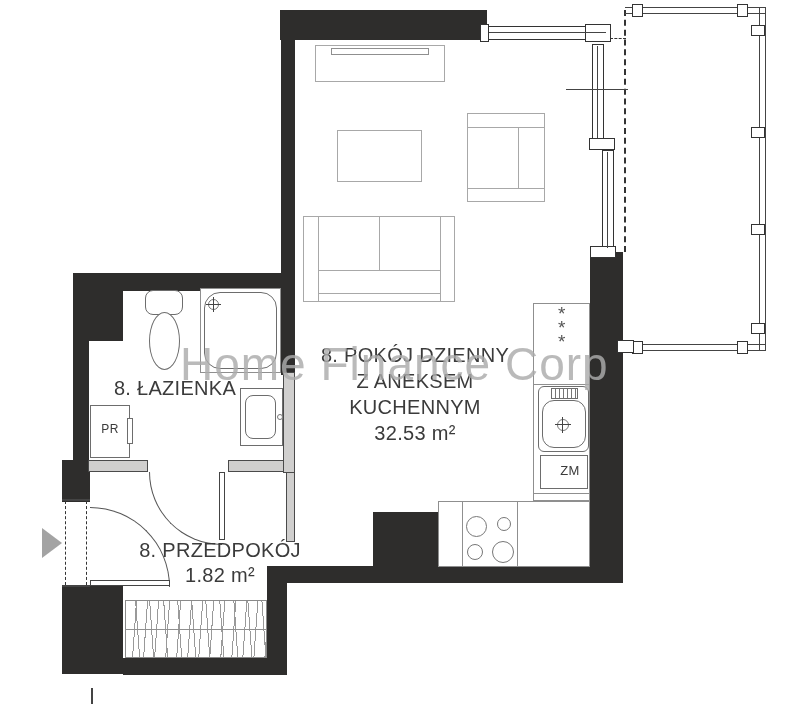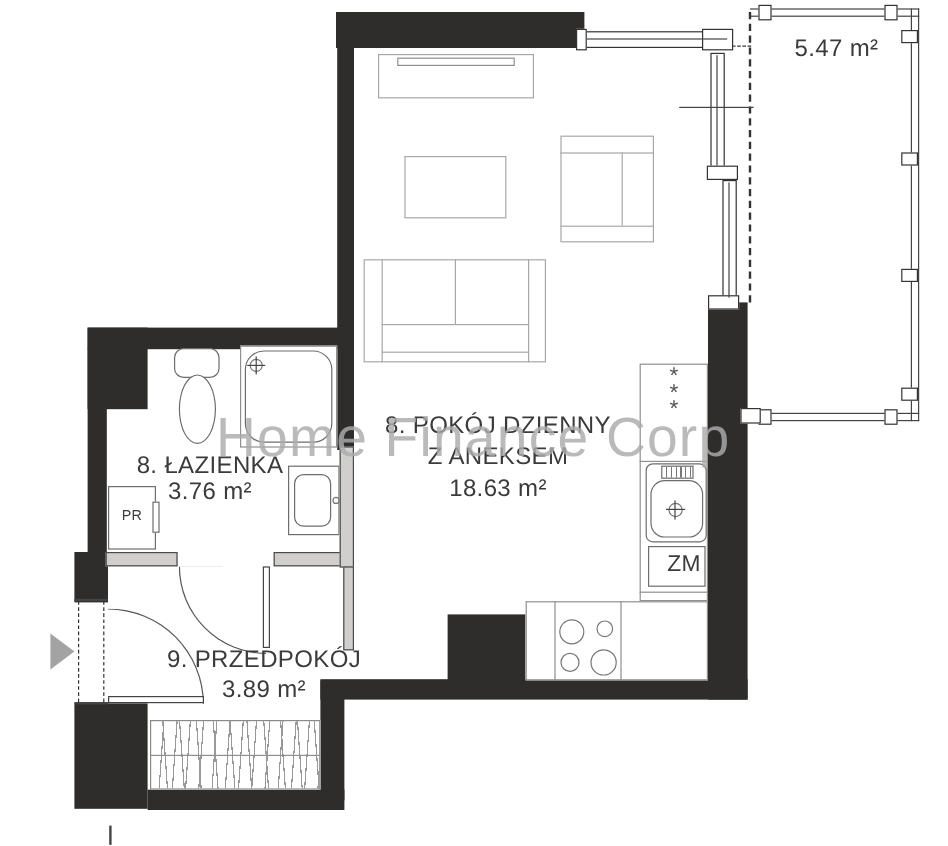--- a/index.html
+++ b/index.html
@@ -79,21 +79,21 @@
   <span style="position:absolute;left:558px;top:303px;z-index:5;font-size:19px;color:#555">*</span>
   <span style="position:absolute;left:558px;top:317px;z-index:5;font-size:19px;color:#555">*</span>
   <span style="position:absolute;left:558px;top:331px;z-index:5;font-size:19px;color:#555">*</span>
   <div class="fx2" style="left:538px;top:386px;width:51px;height:66px;border-radius:6px"></div>
   <div class="fx2" style="left:551px;top:388px;width:27px;height:11px;background:repeating-linear-gradient(90deg,#fff 0 3px,#777 3px 4px)"></div>
   <div class="fx2" style="left:542px;top:400px;width:44px;height:48px;border-radius:12px"></div>
   <div class="circ" style="left:557px;top:419px;width:12px;height:12px"></div>
   <div class="lnd" style="left:555px;top:424px;width:16px;height:1px"></div>
   <div class="lnd" style="left:562px;top:417px;width:1px;height:16px"></div>
   <div class="fx2" style="left:540px;top:455px;width:48px;height:34px;border-width:1.5px;z-index:5"></div>
-  <div class="lab" style="left:540px;top:461px;width:60px;font-size:19px;line-height:20px">ZM</div>
+  <div class="lab" style="left:540px;top:461px;width:60px;font-size:13px;line-height:20px">ZM</div>
   <div class="fx" style="left:438px;top:501px;width:152px;height:66px"></div>
   <div class="ln" style="left:462px;top:501px;width:1px;height:66px"></div>
   <div class="ln" style="left:517px;top:501px;width:1px;height:66px"></div>
   <div class="circ" style="left:466px;top:516px;width:21px;height:21px"></div>
   <div class="circ" style="left:497px;top:517px;width:14px;height:14px"></div>
   <div class="circ" style="left:467px;top:544px;width:16px;height:16px"></div>
   <div class="circ" style="left:492px;top:541px;width:22px;height:22px"></div>
 
   <div class="fx2" style="left:145px;top:290px;width:38px;height:25px;border-radius:8px"></div>
   <div class="fx2" style="left:149px;top:312px;width:31px;height:58px;border-radius:50%"></div>
@@ -133,31 +133,30 @@
   <div class="ln" style="left:467px;top:188px;width:78px;height:1px;background:#a8a8a8"></div>
   <div class="ln" style="left:518px;top:127px;width:1px;height:61px;background:#a8a8a8"></div>
   <div class="fx" style="left:303px;top:216px;width:152px;height:86px;border-color:#a8a8a8"></div>
   <div class="ln" style="left:318px;top:216px;width:1px;height:86px;background:#a8a8a8"></div>
   <div class="ln" style="left:440px;top:216px;width:1px;height:86px;background:#a8a8a8"></div>
   <div class="ln" style="left:318px;top:270px;width:122px;height:1px;background:#a8a8a8"></div>
   <div class="ln" style="left:318px;top:293px;width:122px;height:1px;background:#a8a8a8"></div>
   <div class="ln" style="left:379px;top:216px;width:1px;height:54px;background:#a8a8a8"></div>
 
   <div class="lab" style="left:120px;top:538px;width:200px">
-    <div>9. PRZEDPOKÓJ</div>
-    <div>3.89 m²</div>
+    <div>8. PRZEDPOKÓJ</div>
+    <div>1.82 m²</div>
   </div>
   <div class="lab" style="left:95px;top:377px;width:160px;line-height:22px">
     <div>8. ŁAZIENKA</div>
-    <div>3.76 m²</div>
   </div>
   <div class="lab" style="left:315px;top:342px;width:200px;line-height:26px">
     <div>8. POKÓJ DZIENNY</div>
     <div>Z ANEKSEM</div>
-    <div>18.63 m²</div>
+    <div>KUCHENNYM</div>
+    <div>32.53 m²</div>
   </div>
   <div class="lab" style="left:627px;top:29px;width:140px">
-    <div>5.47 m²</div>
   </div>
 
   <div id="watermark">Home Finance Corp</div>
 
 </div>
 
 </body></html>

